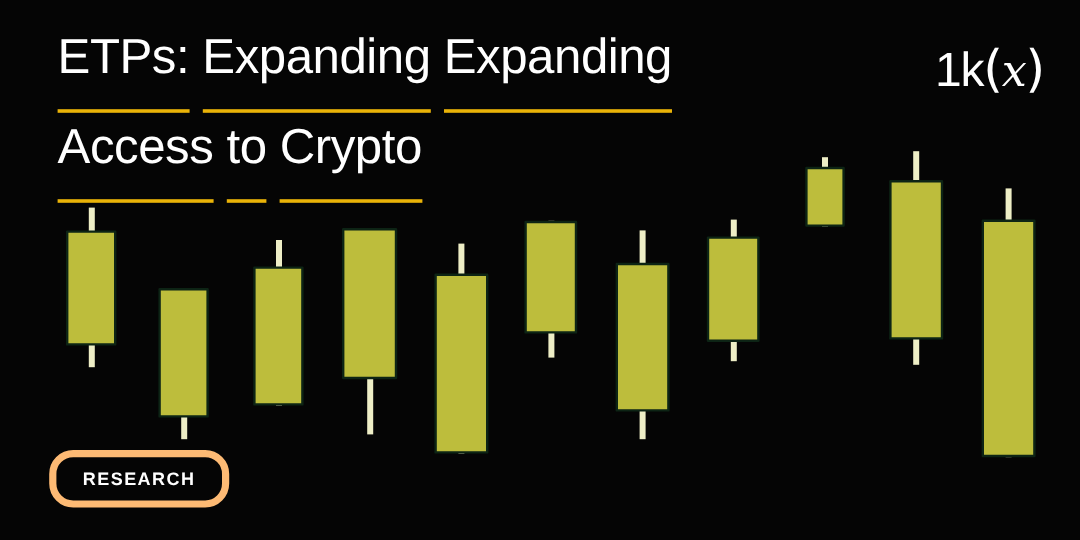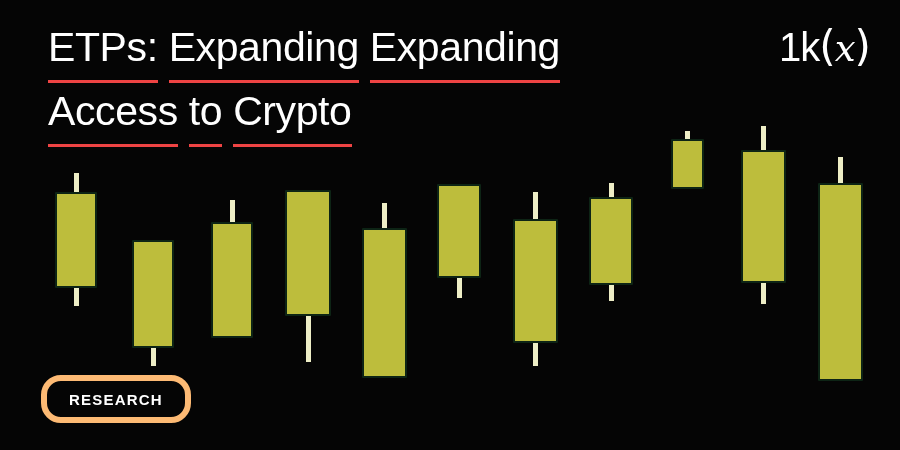--- a/index.html
+++ b/index.html
@@ -58,28 +58,28 @@
     margin: 0;
     color: #ffffff;
     font-size: 41px;
     line-height: 50px;
     font-weight: 400;
     letter-spacing: -0.4px;
     max-width: 600px;
   }
   #page-title .w {
     display: inline-block;
-    border-bottom: 3px solid #ef4444;
-    padding-bottom: 8px;
+    border-bottom: 3px solid #eab308;
+    padding-bottom: 19px;
     margin-bottom: 3px;
   }
   #brand-logo {
     color: #ffffff;
     font-size: 40px;
-    line-height: 41px;
+    line-height: 63px;
     font-weight: 400;
     white-space: nowrap;
     letter-spacing: -1px;
     padding-top: 4px;
     margin-left: 20px;
   }
   #brand-logo .logo-x {
     font-family: "DejaVu Serif", serif;
     font-style: italic;
     font-size: 37px;

